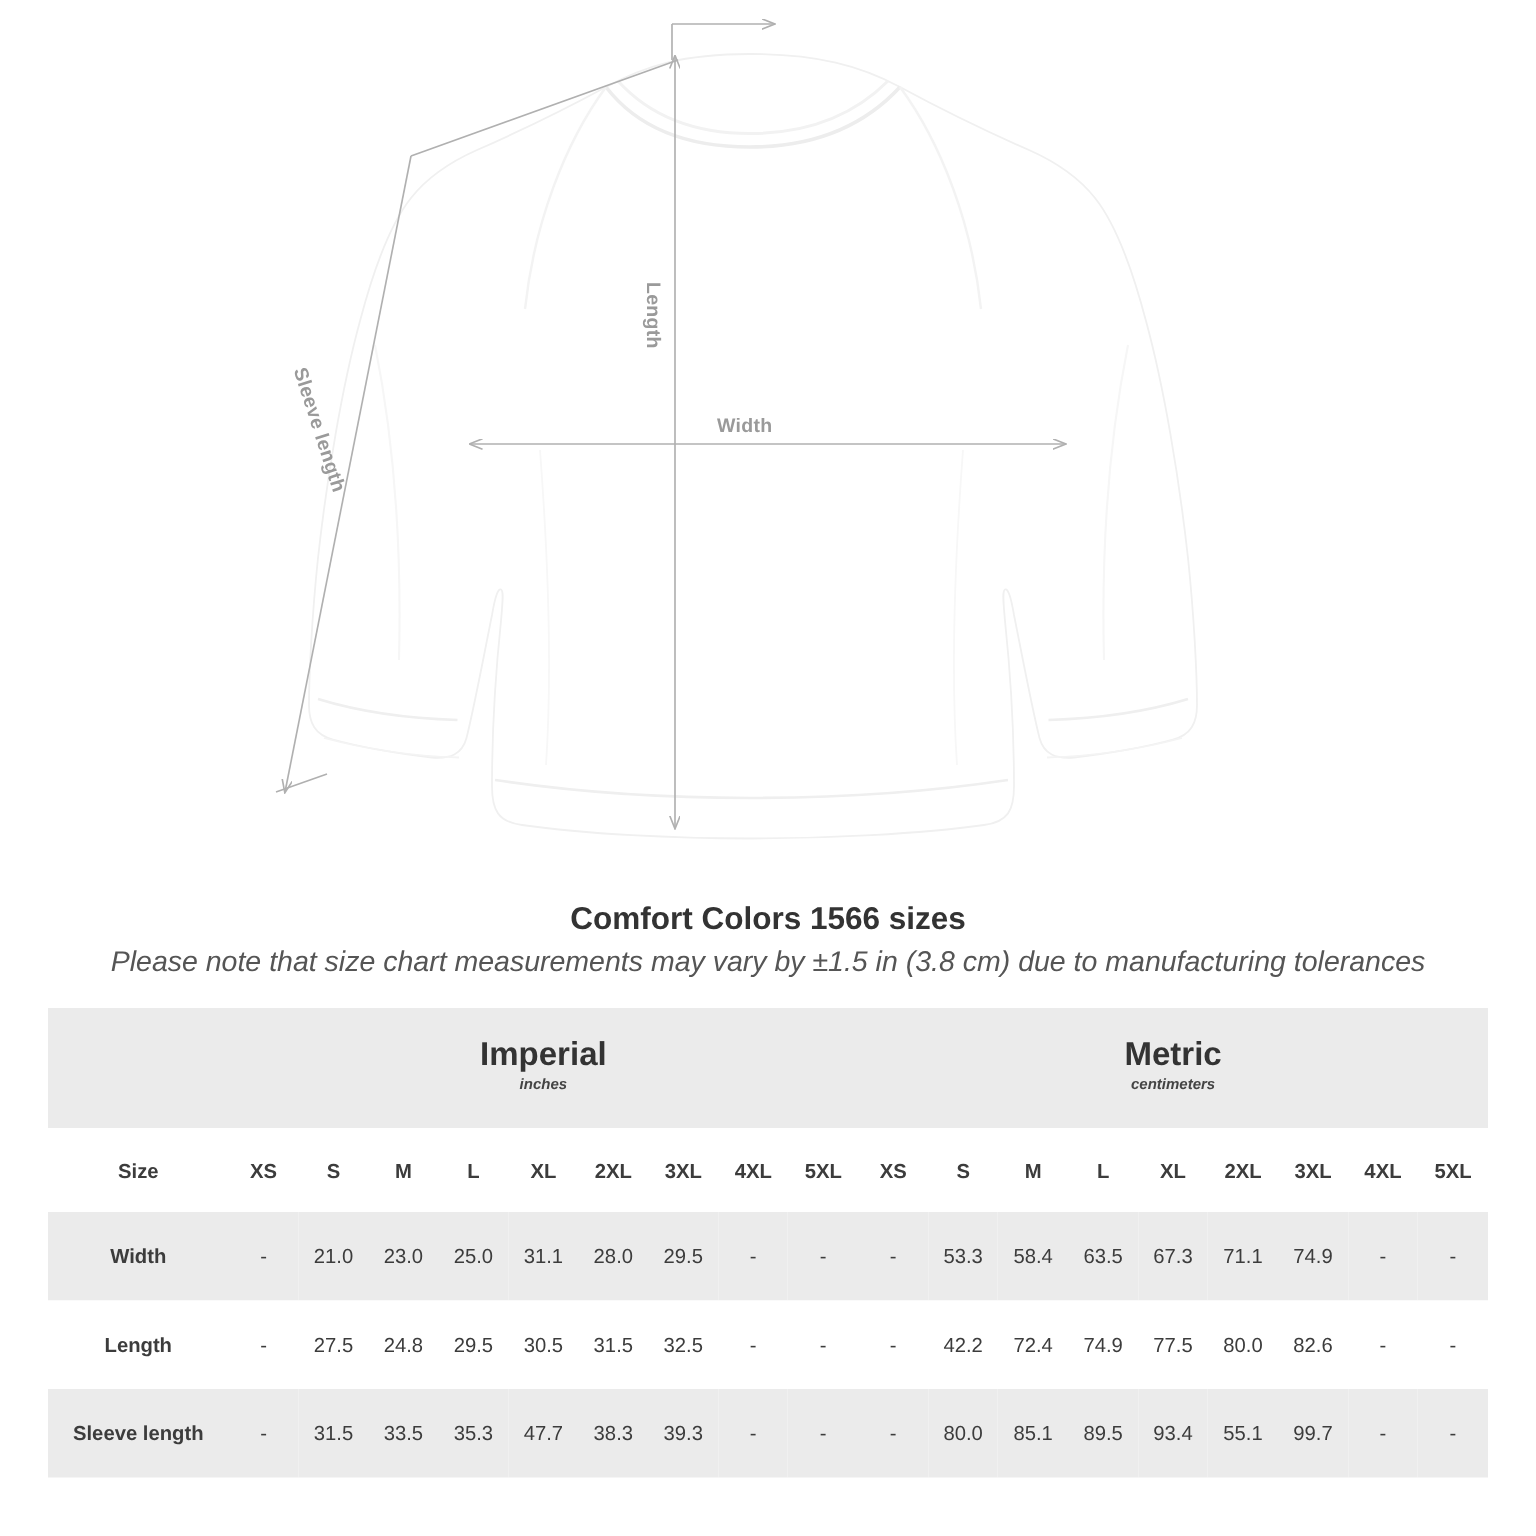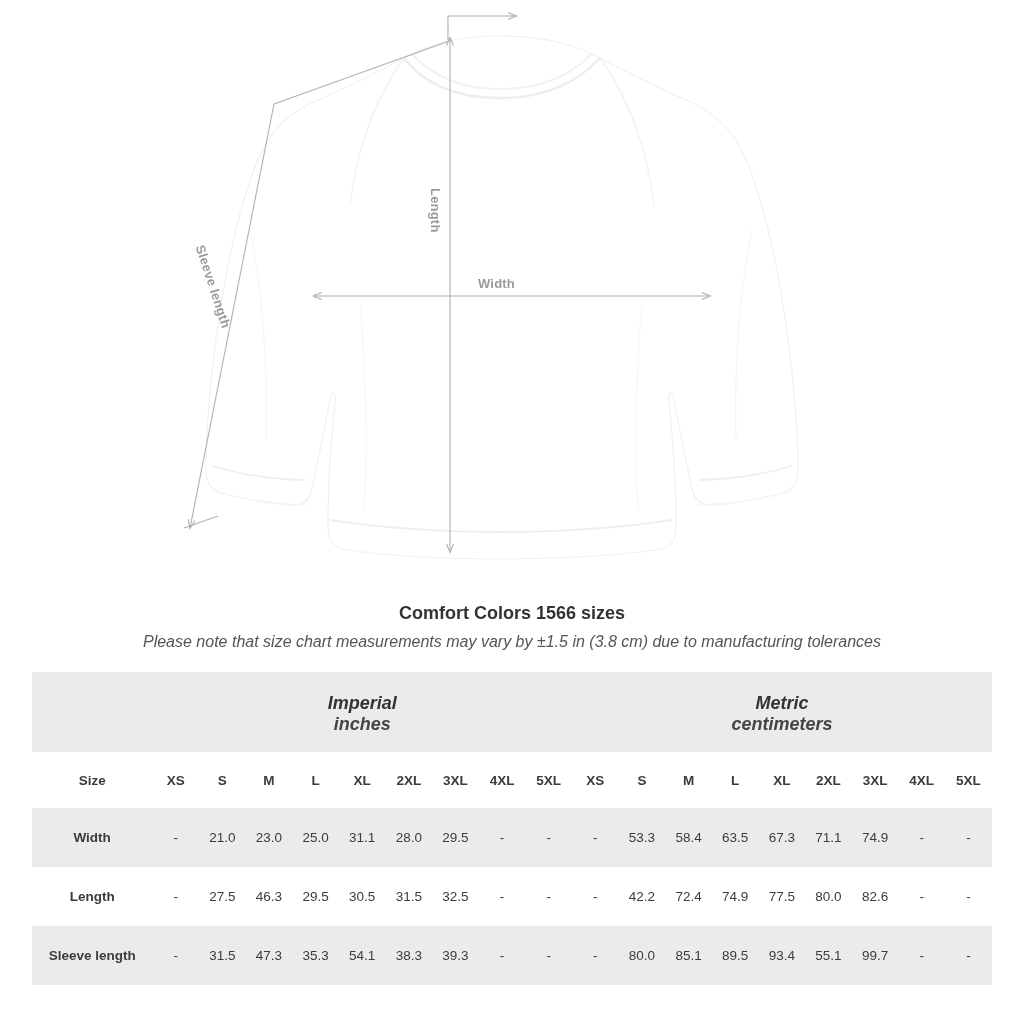--- a/index.html
+++ b/index.html
@@ -58,28 +58,28 @@
 
   
   #title-block {
     position: absolute;
     left: 0;
     top: 598px;
     width: 1024px;
     text-align: center;
   }
   #chart-title {
-    font-size: 18px;
+    font-size: 21px;
     font-weight: bold;
     color: #333333;
     margin: 0;
     line-height: 30px;
   }
   #chart-note {
-    font-size: 16px;
+    font-size: 19px;
     font-style: italic;
     color: #555555;
     margin: 5px 0 0 0;
     line-height: 18px;
   }
 
   
   #table-wrap {
     position: absolute;
     left: 32px;
@@ -96,29 +96,28 @@
     text-align: center;
     vertical-align: middle;
     font-size: 13.5px;
     color: #3c3c3c;
   }
   .unit-head {
     height: 80px;
     background: #ebebeb;
   }
   .unit-head .unit-name {
-    font-size: 18px;
-    font-style: italic;
+    font-size: 22px;
     font-weight: bold;
     color: #333333;
     display: block;
     line-height: 24px;
   }
   .unit-head .unit-sub {
-    font-size: 18px;
+    font-size: 10px;
     font-style: italic;
     color: #444444;
     display: block;
     line-height: 18px;
   }
   tr.header-row th, tr.header-row td {
     height: 56px;
     font-weight: bold;
     font-size: 13.5px;
     background: #ffffff;
@@ -315,21 +314,21 @@
           <td class="val">71.1</td>
           <td class="val">74.9</td>
           <td class="val">-</td>
           <td class="val">-</td>
         </tr>
 
         <tr class="data-row plain">
           <td class="rowhead">Length</td>
           <td class="val">-</td>
           <td class="val">27.5</td>
-          <td class="val">46.3</td>
+          <td class="val">24.8</td>
           <td class="val">29.5</td>
           <td class="val">30.5</td>
           <td class="val">31.5</td>
           <td class="val">32.5</td>
           <td class="val">-</td>
           <td class="val">-</td>
           <td class="val">-</td>
           <td class="val">42.2</td>
           <td class="val">72.4</td>
           <td class="val">74.9</td>
@@ -337,23 +336,23 @@
           <td class="val">80.0</td>
           <td class="val">82.6</td>
           <td class="val">-</td>
           <td class="val">-</td>
         </tr>
 
         <tr class="data-row shade">
           <td class="rowhead">Sleeve length</td>
           <td class="val">-</td>
           <td class="val">31.5</td>
-          <td class="val">47.3</td>
+          <td class="val">33.5</td>
           <td class="val">35.3</td>
-          <td class="val">54.1</td>
+          <td class="val">47.7</td>
           <td class="val">38.3</td>
           <td class="val">39.3</td>
           <td class="val">-</td>
           <td class="val">-</td>
           <td class="val">-</td>
           <td class="val">80.0</td>
           <td class="val">85.1</td>
           <td class="val">89.5</td>
           <td class="val">93.4</td>
           <td class="val">55.1</td>

